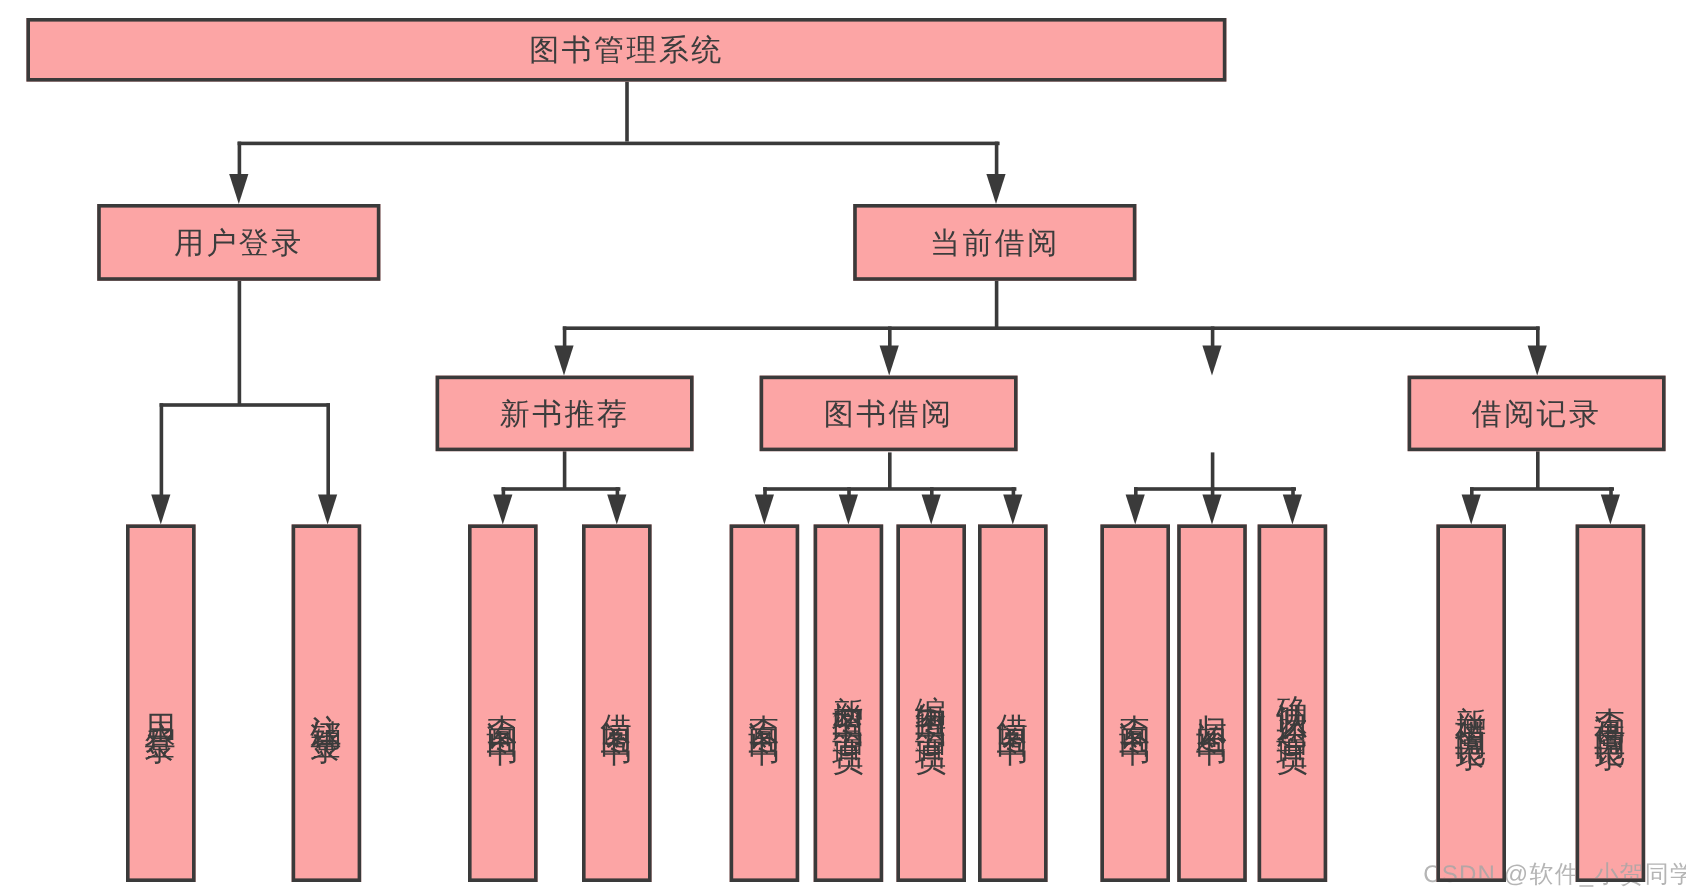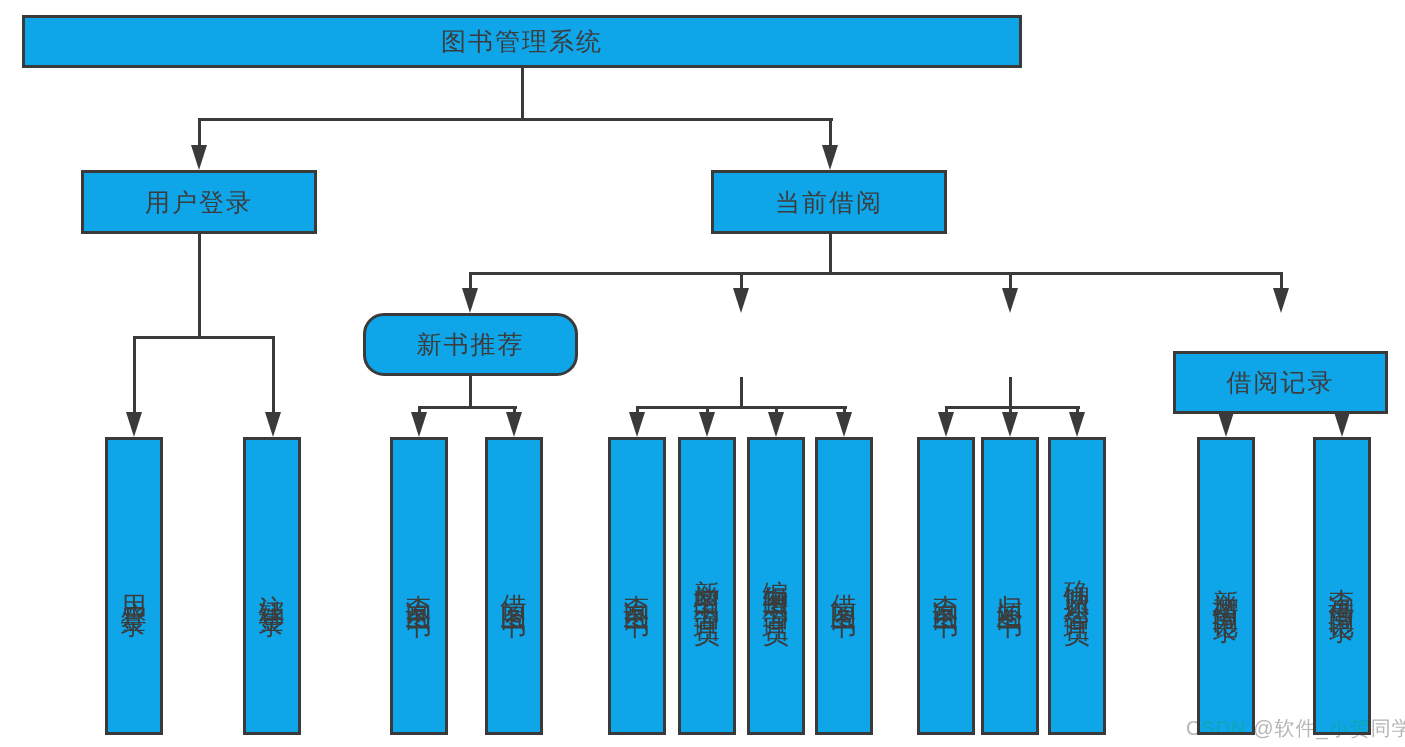--- a/index.html
+++ b/index.html
@@ -1,21 +1,21 @@
 <!DOCTYPE html>
 <html><head>
 <meta charset="utf-8">
 <style>
   html,body{margin:0;padding:0;background:#ffffff;}
   .stage{
     position:relative;width:1405px;height:747px;background:#ffffff;
     font-family:"Liberation Sans","DejaVu Sans",sans-serif;overflow:hidden;
   }
   .box{
-    position:absolute;box-sizing:border-box;background:#0ea5e9;
+    position:absolute;box-sizing:border-box;background:#fca5a5;
     border:3px solid #3a3a3a;display:flex;align-items:center;justify-content:center;
     color:#3c3c3c;z-index:2;
   }
   .hbox{font-size:25px;letter-spacing:2px;white-space:nowrap;}
   .vbox{font-size:26px;}
   .vbox .vtxt{writing-mode:vertical-rl;text-orientation:mixed;letter-spacing:6px;line-height:1;}
   .line{position:absolute;background:#3a3a3a;z-index:1;}
   .arr{
     position:absolute;width:0;height:0;z-index:1;
     border-left:8px solid transparent;border-right:8px solid transparent;
@@ -36,27 +36,30 @@
   </div>
 
   <div class="box hbox" style="left:81px;top:170px;width:236px;height:64px;">
     <span>用户登录</span>
   </div>
 
   <div class="box hbox" style="left:711px;top:170px;width:236px;height:64px;">
     <span>当前借阅</span>
   </div>
 
-  <div class="box hbox" style="left:363px;top:313px;width:215px;height:63px;border-radius:21px;">
+  <div class="box hbox" style="left:363px;top:313px;width:215px;height:63px;">
     <span>新书推荐</span>
   </div>
 
+  <div class="box hbox" style="left:633px;top:313px;width:215px;height:63px;">
+    <span>图书借阅</span>
+  </div>
 
 
-  <div class="box hbox" style="left:1173px;top:313px;width:215px;height:63px;margin-top:38px;">
+  <div class="box hbox" style="left:1173px;top:313px;width:215px;height:63px;">
     <span>借阅记录</span>
   </div>
 
   <div class="box vbox" style="left:105px;top:437px;width:58px;height:298px;">
     <span class="vtxt">用户登录</span>
   </div>
 
   <div class="box vbox" style="left:243px;top:437px;width:58px;height:298px;">
     <span class="vtxt">注销登录</span>
   </div>

